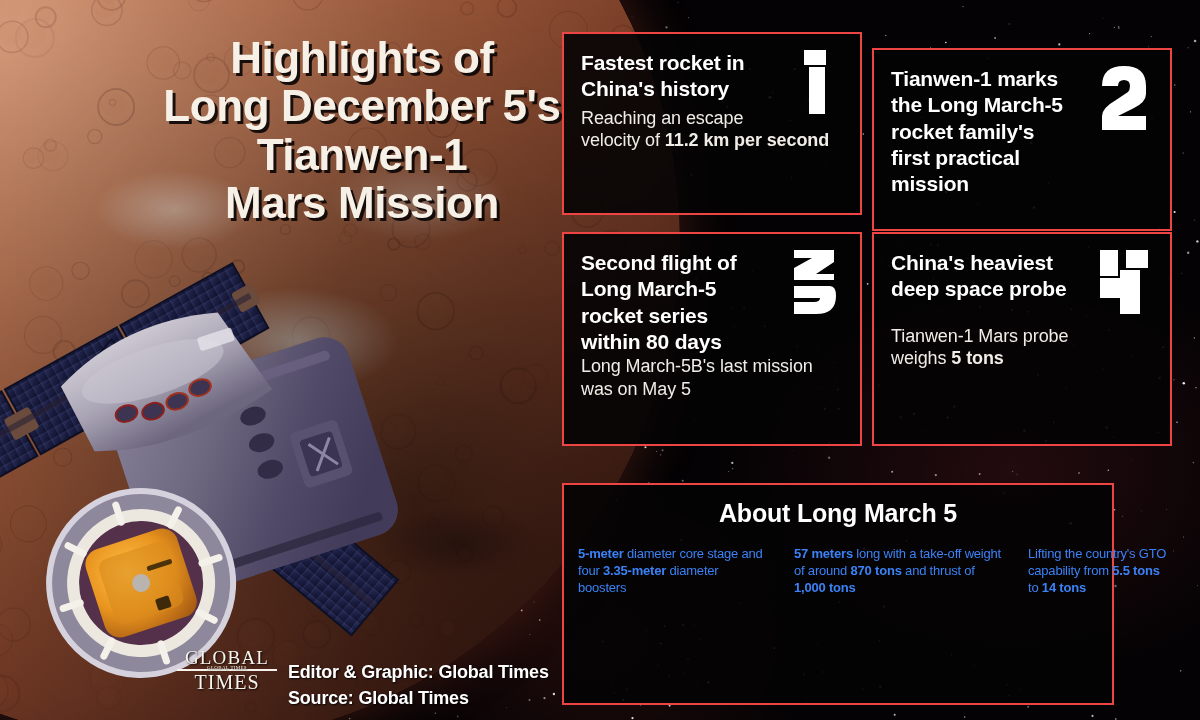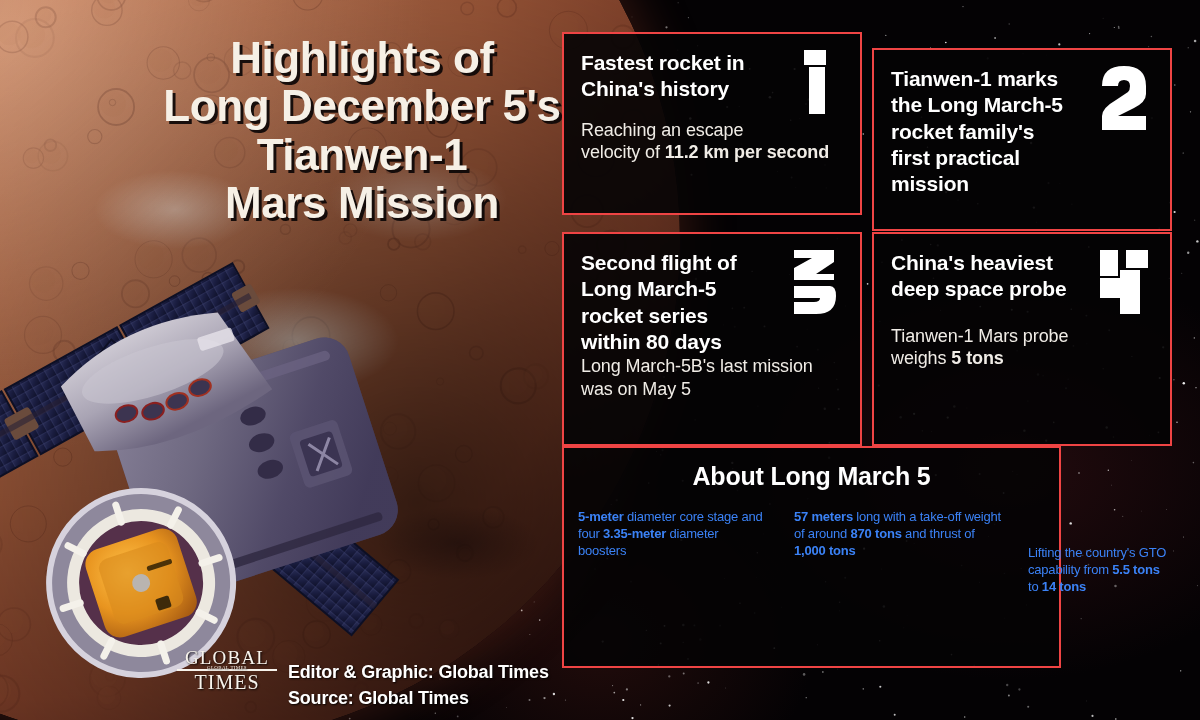--- a/index.html
+++ b/index.html
@@ -124,36 +124,36 @@
     white-space: pre-line;
     max-width: 252px;
   }
   .card-sub {
     color: #f0ece6;
     font-size: 18px;
     font-weight: 400;
     line-height: 1.26;
     letter-spacing: -0.1px;
     white-space: pre-line;
-    margin-top: 16px;
+    margin-top: 4px;
   }
   .card-sub b { font-weight: 700; }
   .card-num {
     position: absolute;
     right: 18px;
     top: 14px;
     width: 56px;
     height: 68px;
   }
 
   #card1 { left: 562px; top: 32px;  width: 300px; height: 183px; }
   #card2 { left: 872px; top: 32px;  width: 300px; height: 183px; margin-top: 16px; }
   #card3 { left: 562px; top: 232px; width: 300px; height: 214px; }
   #card4 { left: 872px; top: 232px; width: 300px; height: 214px; padding-left: 36px; }
-  #about { left: 562px; top: 446px; width: 499px; height: 222px; }
+  #about { left: 562px; top: 483px; width: 552px; height: 222px; }
 
   #card3 .card-sub { margin-top: 0; }
   #card4 .card-sub { margin-top: 22px; }
   #card1 .card-head, #card1 .card-sub { max-width: 268px; }
   #card1 .card-sub { max-width: 272px; }
   #card3 .card-sub { max-width: 276px; }
 
   
   .about-title {
     text-align: center;
@@ -171,21 +171,21 @@
   }
   .about-col {
     color: #3b82f6;
     font-size: 13px;
     line-height: 1.30;
     letter-spacing: -0.2px;
   }
   .about-col b { font-weight: 700; }
   .c1 { flex: 0 0 192px; }
   .c2 { flex: 0 0 210px; }
-  .c3 { flex: 0 0 140px; margin-top: 36px; }
+  .c3 { flex: 0 0 140px; }
 
   
   .logo {
     position: absolute;
     left: 177px;
     top: 648px;
     width: 100px;
     text-align: center;
     color: #f7f3ec;
     font-family: "Liberation Serif", serif;

